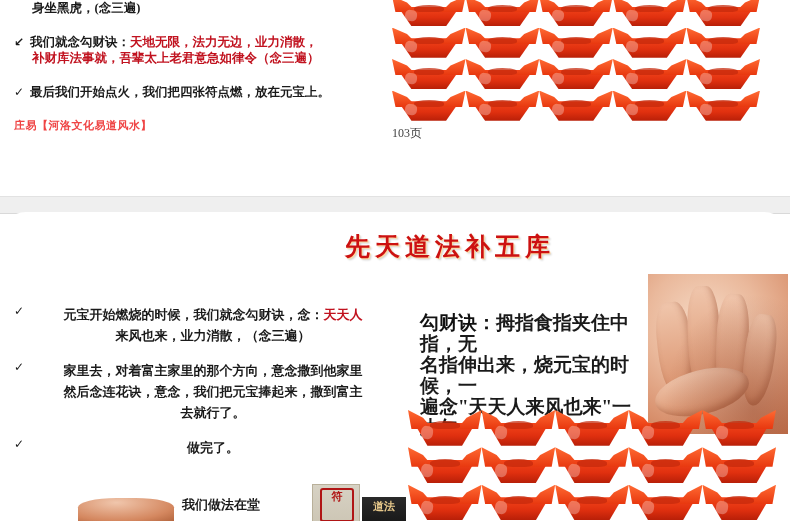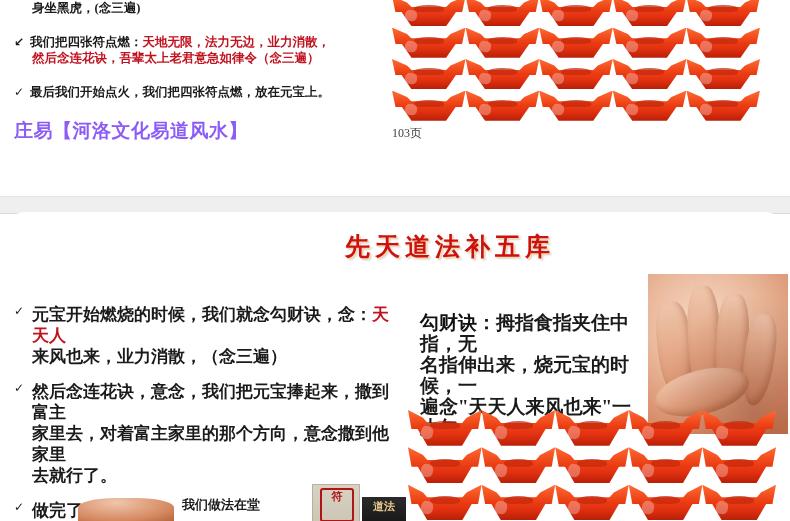--- a/index.html
+++ b/index.html
@@ -93,23 +93,23 @@
     font-size: 12px;
     color: #404040;
     font-weight: normal;
   }
 
   .s1-footer {
     position: absolute;
     left: 14px;
     top: 118px;
     font-family: Liberation Serif, serif;
-    font-size: 19px;
-    font-weight: bold;
-    color: #8b5cf6;
+    font-size: 11px;
+    font-weight: bold;
+    color: #ef4444;
     letter-spacing: 0.5px;
   }
 
   
   .ingot-grid {
     position: absolute;
     display: grid;
   }
   .ingot {
     position: relative;
@@ -184,23 +184,24 @@
     width: 380px;
   }
   .p-block {
     position: relative;
     padding-left: 18px;
     margin-bottom: 14px;
   }
   .p-line {
     font-family: "Liberation Serif", serif;
     font-weight: bold;
-    font-size: 17px;
+    font-size: 13px;
     line-height: 21px;
     color: #1a1a1a;
+    text-align: center;
   }
   .p-line .red { color: #c1121f; }
 
   .s2-side {
     position: absolute;
     left: 420px;
     top: 100px;
     width: 220px;
     font-family: "Liberation Serif", serif;
     font-weight: bold;
@@ -311,24 +312,24 @@
 <div class="page">
 
   <div class="slide1">
 
     <div class="s1-text">
 
       <div class="line indent">身坐黑虎，(念三遍)</div>
 
       <div class="line bullet-row" style="margin-top:18px;">
         <span class="bullet-mark">↙</span>
-        <span>我们把四张符点燃：</span><span class="red">天地无限，法力无边，业力消散，</span>
+        <span>我们就念勾财诀：</span><span class="red">天地无限，法力无边，业力消散，</span>
       </div>
 
-      <div class="line indent red">然后念连花诀，吾辈太上老君意急如律令（念三遍）</div>
+      <div class="line indent red">补财库法事就，吾辈太上老君意急如律令（念三遍）</div>
 
       <div class="line bullet-row" style="margin-top:18px;">
         <span class="bullet-mark">✓</span>
         <span>最后我们开始点火，我们把四张符点燃，放在元宝上。</span>
       </div>
     </div>
 
     <div class="s1-footer">庄易【河洛文化易道风水】</div>
 
     <div class="s1-caption">103页</div>
@@ -492,22 +493,22 @@
       <div class="p-block">
         <span class="bullet-mark">✓</span>
         <div class="p-line">
           <span>元宝开始燃烧的时候，我们就念勾财诀，念：</span><span class="red">天天人</span>
         </div>
         <div class="p-line red">来风也来，业力消散，（念三遍）</div>
       </div>
 
       <div class="p-block">
         <span class="bullet-mark">✓</span>
+        <div class="p-line">家里去，对着富主家里的那个方向，意念撒到他家里</div>
         <div class="p-line">然后念连花诀，意念，我们把元宝捧起来，撒到富主</div>
-        <div class="p-line">家里去，对着富主家里的那个方向，意念撒到他家里</div>
         <div class="p-line">去就行了。</div>
       </div>
 
       <div class="p-block">
         <span class="bullet-mark">✓</span>
         <div class="p-line">做完了。</div>
       </div>
     </div>
 
     <div class="s2-side">

